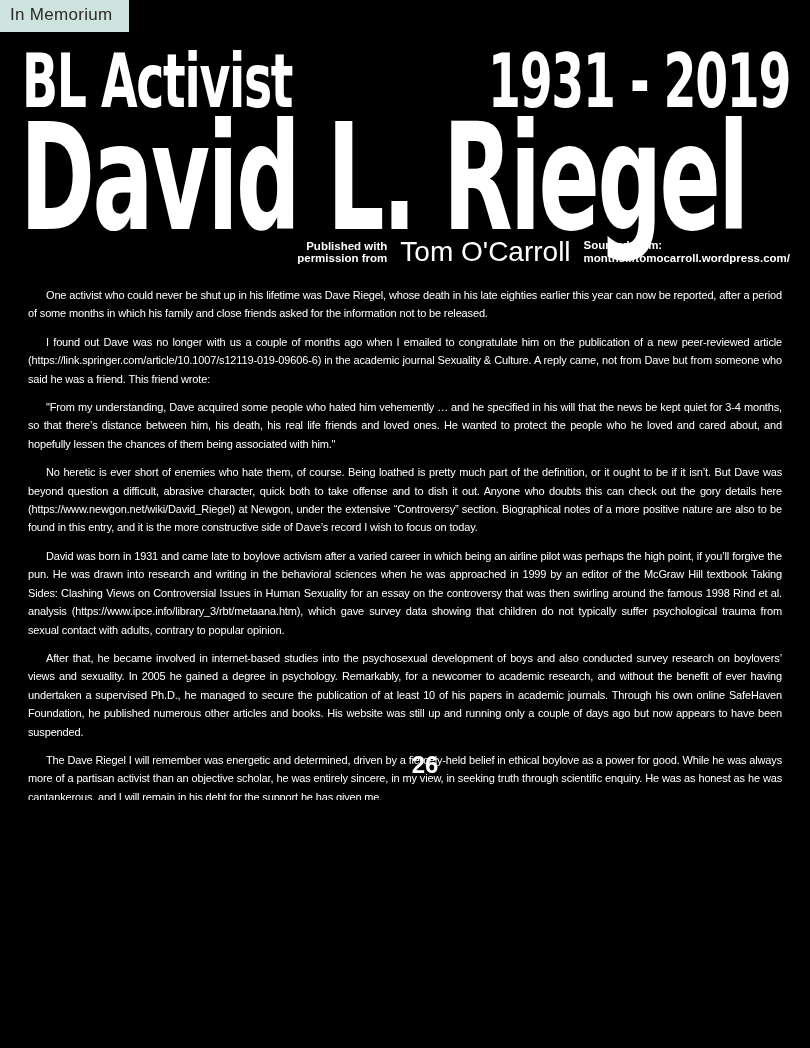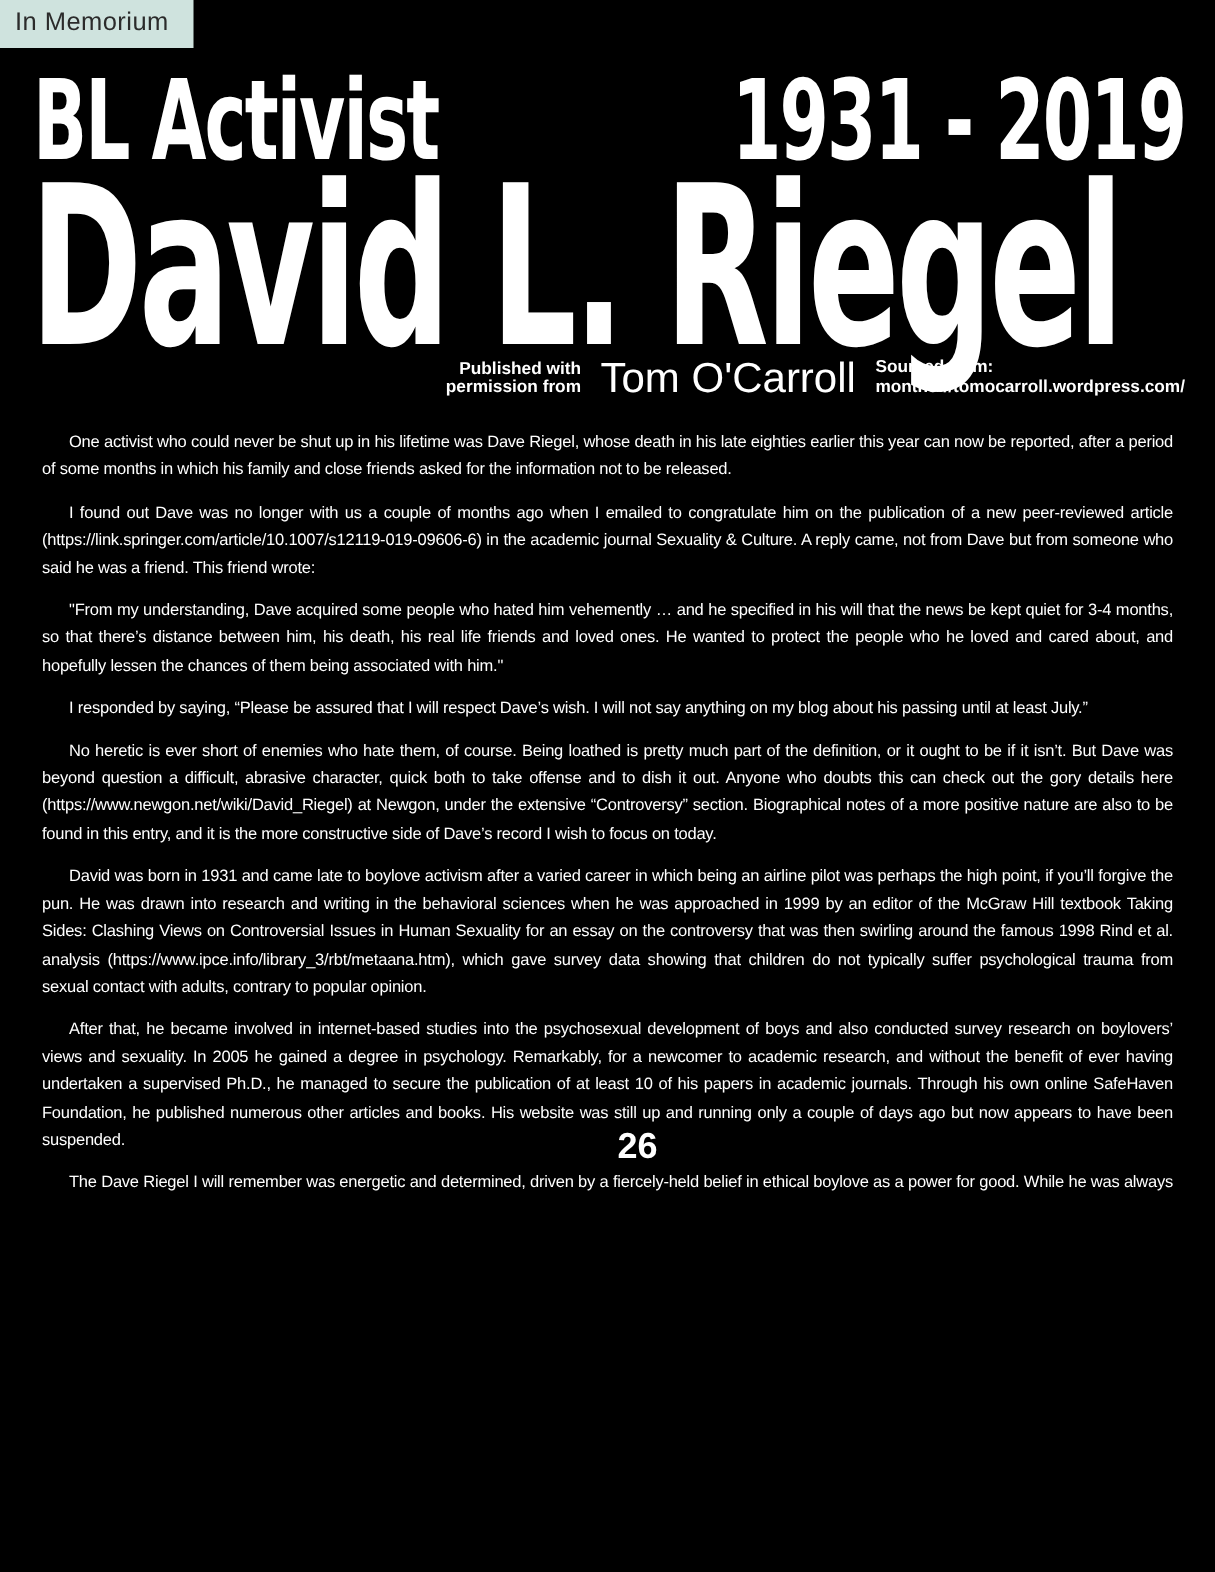--- a/index.html
+++ b/index.html
@@ -130,21 +130,20 @@
     <div class="source">
       <div>Sourced from:</div>
       <div>months://tomocarroll.wordpress.com/</div>
     </div>
   </div>
 
   <div class="article">
     <p>One activist who could never be shut up in his lifetime was Dave Riegel, whose death in his late eighties earlier this year can now be reported, after a period of some months in which his family and close friends asked for the information not to be released.</p>
     <p>I found out Dave was no longer with us a couple of months ago when I emailed to congratulate him on the publication of a new peer-reviewed article (https://link.springer.com/article/10.1007/s12119-019-09606-6) in the academic journal Sexuality &amp; Culture. A reply came, not from Dave but from someone who said he was a friend. This friend wrote:</p>
     <p>"From my understanding, Dave acquired some people who hated him vehemently … and he specified in his will that the news be kept quiet for 3-4 months, so that there’s distance between him, his death, his real life friends and loved ones. He wanted to protect the people who he loved and cared about, and hopefully lessen the chances of them being associated with him."</p>
-    <p>I responded by saying, “Please be assured that I will respect Dave’s wish. I will not say anything on my blog about his passing until at least July.”</p>
     <p>No heretic is ever short of enemies who hate them, of course. Being loathed is pretty much part of the definition, or it ought to be if it isn’t. But Dave was beyond question a difficult, abrasive character, quick both to take offense and to dish it out. Anyone who doubts this can check out the gory details here (https://www.newgon.net/wiki/David_Riegel) at Newgon, under the extensive “Controversy” section. Biographical notes of a more positive nature are also to be found in this entry, and it is the more constructive side of Dave’s record I wish to focus on today.</p>
     <p>David was born in 1931 and came late to boylove activism after a varied career in which being an airline pilot was perhaps the high point, if you’ll forgive the pun. He was drawn into research and writing in the behavioral sciences when he was approached in 1999 by an editor of the McGraw Hill textbook Taking Sides: Clashing Views on Controversial Issues in Human Sexuality for an essay on the controversy that was then swirling around the famous 1998 Rind et al. analysis (https://www.ipce.info/library_3/rbt/metaana.htm), which gave survey data showing that children do not typically suffer psychological trauma from sexual contact with adults, contrary to popular opinion.</p>
     <p>After that, he became involved in internet-based studies into the psychosexual development of boys and also conducted survey research on boylovers’ views and sexuality. In 2005 he gained a degree in psychology. Remarkably, for a newcomer to academic research, and without the benefit of ever having undertaken a supervised Ph.D., he managed to secure the publication of at least 10 of his papers in academic journals. Through his own online SafeHaven Foundation, he published numerous other articles and books. His website was still up and running only a couple of days ago but now appears to have been suspended.</p>
     <p>The Dave Riegel I will remember was energetic and determined, driven by a fiercely-held belief in ethical boylove as a power for good. While he was always more of a partisan activist than an objective scholar, he was entirely sincere, in my view, in seeking truth through scientific enquiry. He was as honest as he was cantankerous, and I will remain in his debt for the support he has given me.</p>
   </div>
 
   <div class="page-number">26</div>
 
 </div>
 

